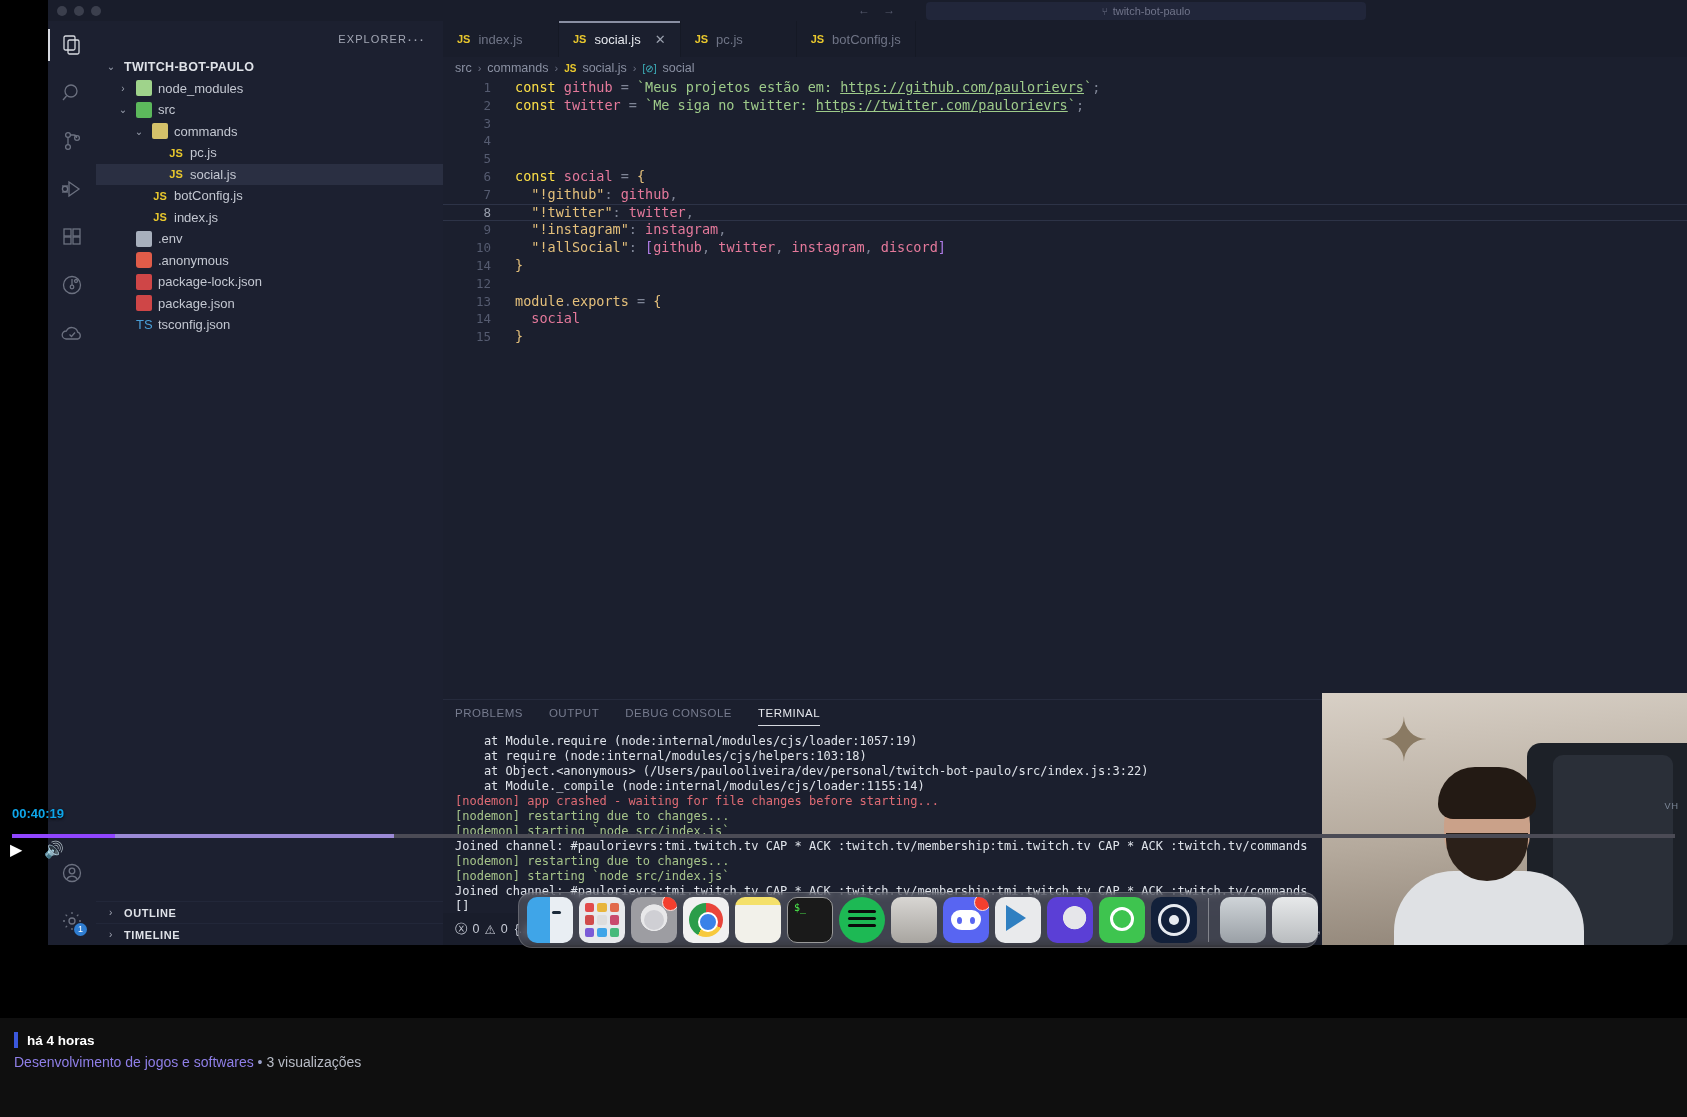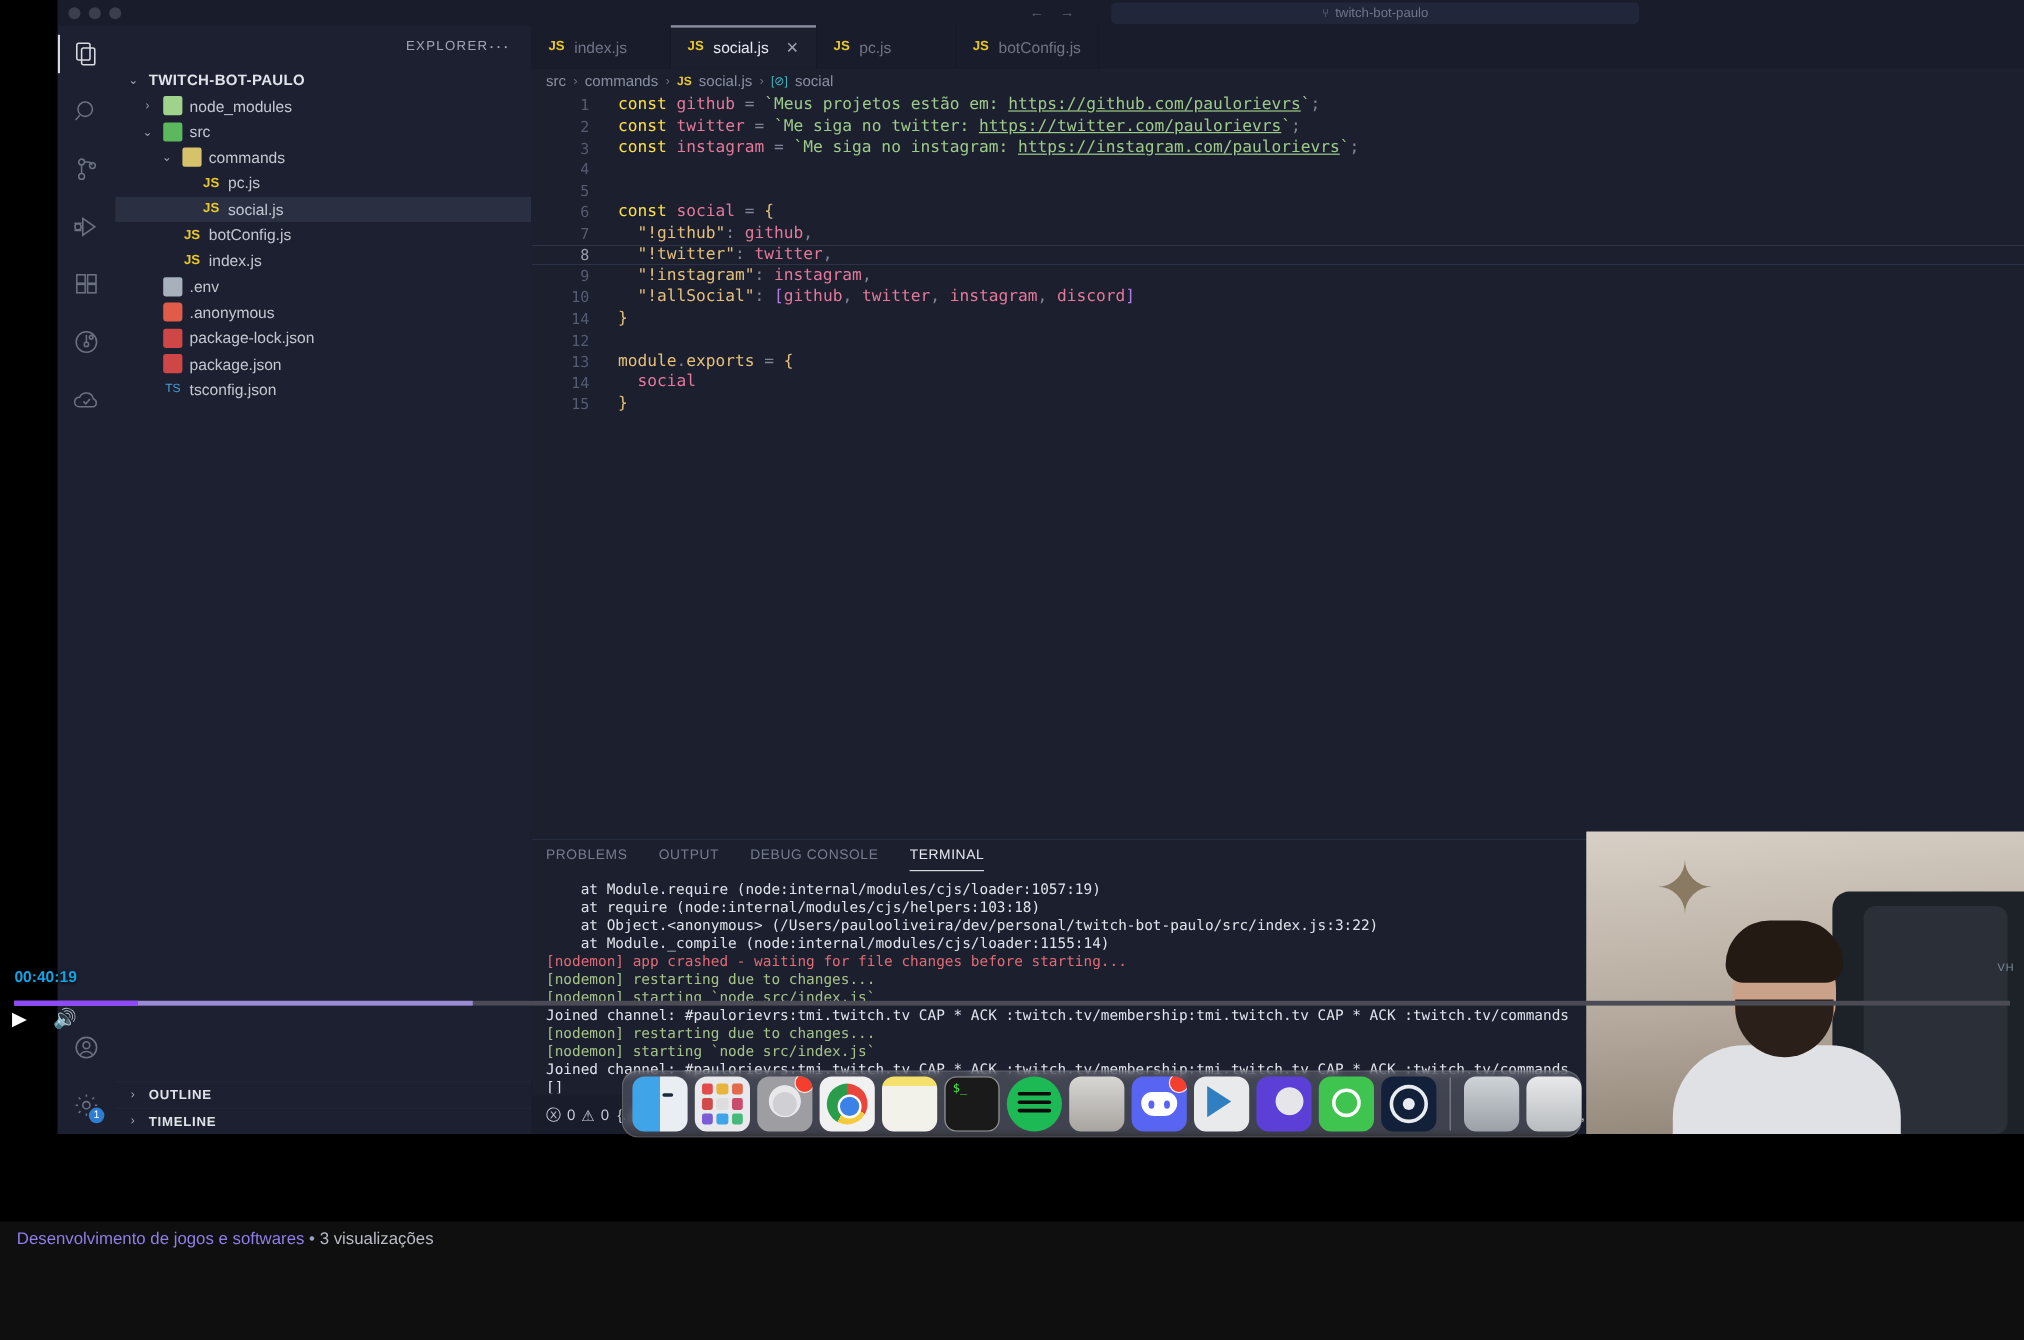--- a/index.html
+++ b/index.html
@@ -84,21 +84,21 @@
     background:#e8c72d; color:#3a3000; font-size:9px; font-weight:bold;
     line-height:16px; text-align:center; border-radius:2px; font-family:"Liberation Sans",sans-serif;
     background: transparent; color:#e8c72d; font-size:11px; font-weight:bold;
   }
   .fi-folder { background:#9fd38b; border-radius:2px; }
   .fi-folder.dark { background:#d5c26a; }
   .fi-folder.green { background:#5cb85c; }
   .fi-doc { background:#a8b0bd; border-radius:2px; }
   .fi-git { background:#e05c49; border-radius:3px; }
   .fi-json { background:#cf4647; border-radius:2px; }
-  .fi-ts { color:#4a9fd8; font-size:10px; font-weight:normal; line-height:16px; text-align:center; }
+  .fi-ts { color:#4a9fd8; font-size:13px; font-weight:normal; line-height:16px; text-align:left; }
   .indent-0 { padding-left: 8px; }
   .indent-1 { padding-left: 20px; }
   .indent-2 { padding-left: 36px; }
   .indent-3 { padding-left: 52px; }
 
   .sb-bottom { }
   .sb-sec {
     height: 22px; display:flex; align-items:center; gap:6px; padding-left:8px;
     color:#dfe2e8; font-size:11px; font-weight:bold; letter-spacing:.6px;
     border-top:1px solid #222739;
@@ -495,21 +495,21 @@
             <span class="sep">›</span>
             <span class="js">JS</span>
             <span>social.js</span>
             <span class="sep">›</span>
             <span class="symb">[⊘]</span>
             <span>social</span>
           </div>
         <div class="code" id="code-area">
             <div class="cline"><span class="ln">1</span><span class="ctext"><span class="k">const </span><span class="v">github</span><span class="op"> = </span><span class="s">`Meus projetos estão em: </span><span class="url">https://github.com/paulorievrs</span><span class="s">`</span><span class="op">;</span></span></div>
             <div class="cline"><span class="ln">2</span><span class="ctext"><span class="k">const </span><span class="v">twitter</span><span class="op"> = </span><span class="s">`Me siga no twitter: </span><span class="url">https://twitter.com/paulorievrs</span><span class="s">`</span><span class="op">;</span></span></div>
-            <div class="cline"><span class="ln">3</span><span class="ctext"><span class="k">const </span><span class="v">instagram</span><span class="op"> = </span><span class="s">`Me siga no instagram: </span><span class="url">https://instagram.com/paulorievrs</span><span class="s">`</span><span class="op">;</span></span></div>
+            <div class="cline"><span class="ln">3</span></div>
             <div class="cline"><span class="ln">4</span></div>
             <div class="cline"><span class="ln">5</span><span class="ctext"></span></div>
             <div class="cline"><span class="ln">6</span><span class="ctext"><span class="k">const </span><span class="v">social</span><span class="op"> = </span><span class="brc">{</span></span></div>
             <div class="cline"><span class="ln">7</span><span class="ctext"><span class="op">  </span><span class="pr">"!github"</span><span class="op">: </span><span class="id">github</span><span class="op">,</span></span></div>
             <div class="cline hl"><span class="ln">8</span><span class="ctext"><span class="op">  </span><span class="pr">"!twitter"</span><span class="op">: </span><span class="id">twitter</span><span class="op">,</span></span></div>
             <div class="cline"><span class="ln">9</span><span class="ctext"><span class="op">  </span><span class="pr">"!instagram"</span><span class="op">: </span><span class="id">instagram</span><span class="op">,</span></span></div>
             <div class="cline"><span class="ln">10</span><span class="ctext"><span class="op">  </span><span class="pr">"!allSocial"</span><span class="op">: </span><span class="pl">[</span><span class="id">github</span><span class="op">, </span><span class="id">twitter</span><span class="op">, </span><span class="id">instagram</span><span class="op">, </span><span class="id">discord</span><span class="pl">]</span></span></div>
             <div class="cline"><span class="ln">14</span><span class="ctext"><span class="brc">}</span></span></div>
             <div class="cline"><span class="ln">12</span><span class="ctext"></span></div>
             <div class="cline"><span class="ln">13</span><span class="ctext"><span class="mod">module</span><span class="op">.</span><span class="mod">exports</span><span class="op"> = </span><span class="brc">{</span></span></div>
@@ -622,17 +622,21 @@
       <div class="progress-buf" id="prog-buf" style="width: 23%;"></div>
       <div class="progress-fill" id="prog-fill" style="width: 6.2%;"></div>
     </div>
     <div class="player-controls">
       <span class="pc-btn">▶</span>
       <span class="pc-btn">🔊</span>
     </div>
   </div>
 
   <div class="belowbar">
+    <div class="live-row">
+      <div class="live-bar"></div>
+      <div class="live-text">há 4 horas</div>
+    </div>
     <div class="vid-meta">
       <span class="cat">Desenvolvimento de jogos e softwares</span><span> • </span><span class="views">3 visualizações</span>
     </div>
   </div>
 </div>
 
 </body></html>

